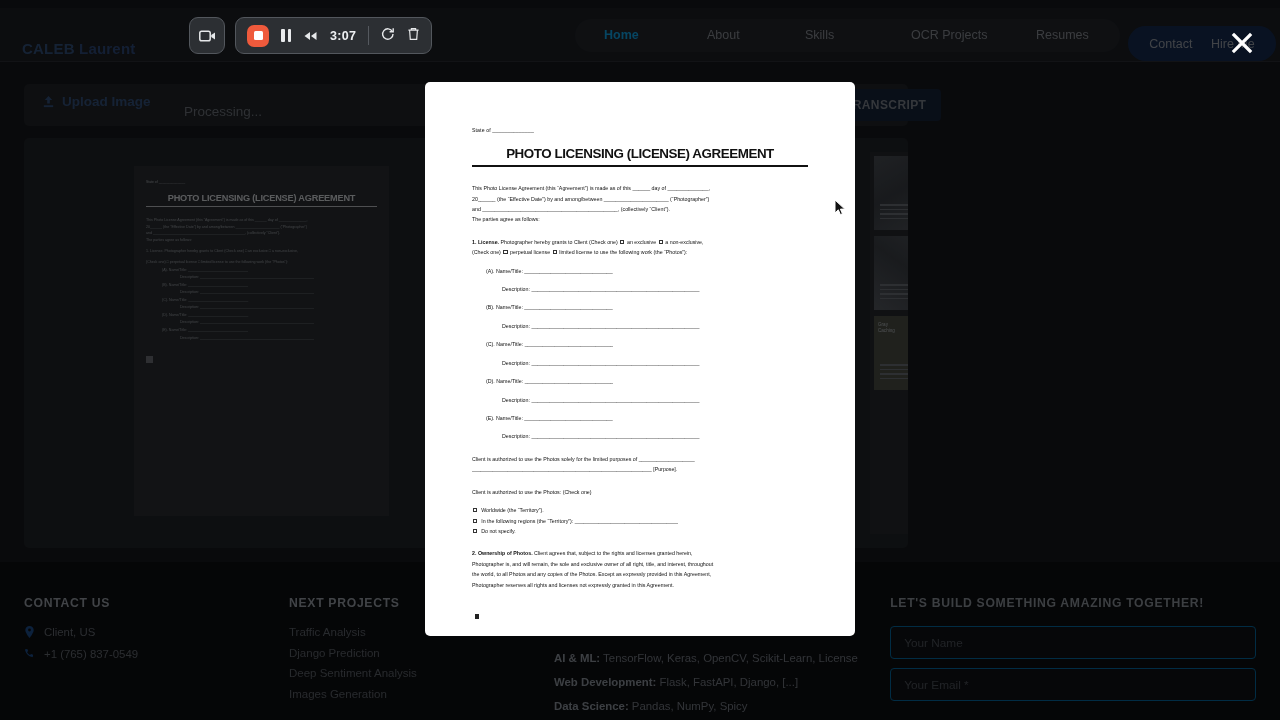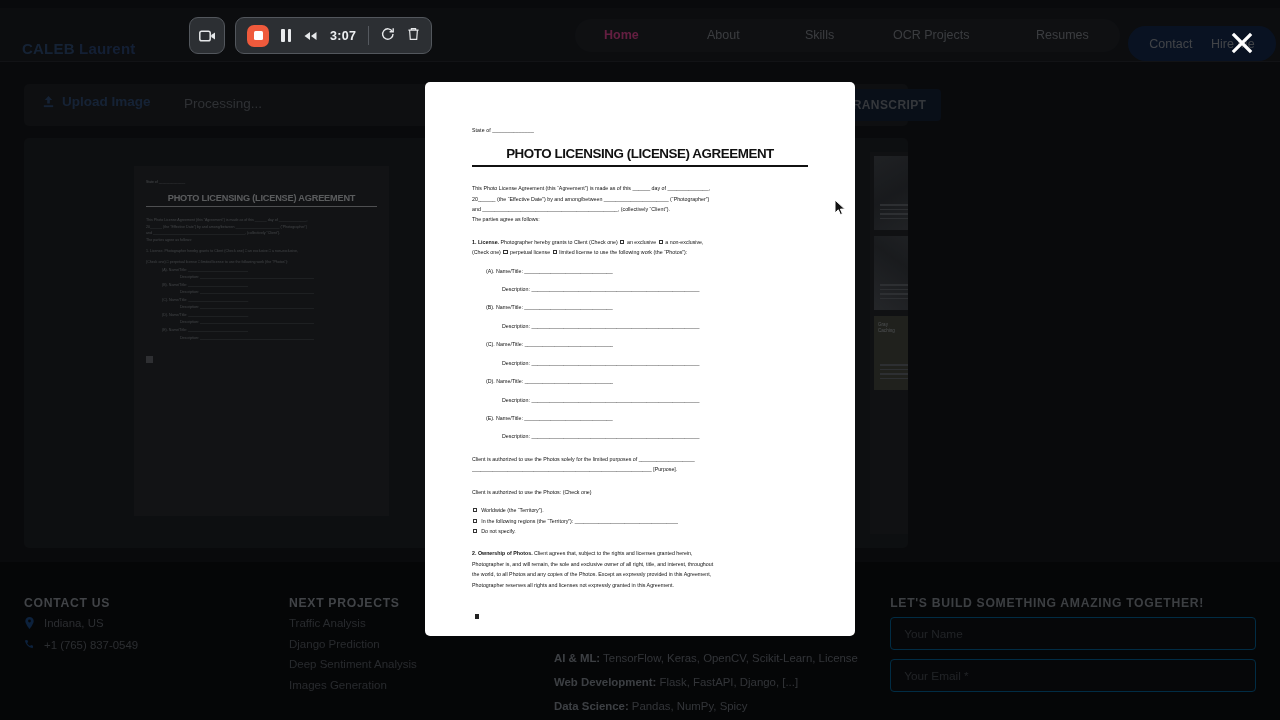--- a/index.html
+++ b/index.html
@@ -36,21 +36,21 @@
     position: absolute; left: 575px; top: 11px;
     height: 33px; width: 545px;
     background: #23262c; border-radius: 17px;
     display: flex; align-items: center;
   }
   .nav-link {
     color: #8b8f96; font-size: 12.5px;
     padding: 0 4px; white-space: nowrap;
     position: absolute; top: 9px;
   }
-  .nav-link.active { color: #ec4899; font-weight: bold; }
+  .nav-link.active { color: #0ea5e9; font-weight: bold; }
   .nav-cta {
     position: absolute; left: 1128px; top: 18px;
     height: 35px; min-width: 148px;
     background: #162c52; border-radius: 18px;
     display: flex; align-items: center; justify-content: space-around;
     padding: 0 12px;
   }
   .nav-cta span { color: #9aa0aa; font-size: 12.5px; white-space: nowrap; }
 
   
@@ -60,21 +60,21 @@
     background: #212429; border-radius: 5px;
   }
   .upload-btn {
     position: absolute; left: 18px; top: 10px;
     display: flex; align-items: center; gap: 7px;
     color: #33527f; font-size: 13.5px; font-weight: bold;
     white-space: nowrap;
   }
   .up-ico { width: 13px; height: 14px; display: block; }
   .proc-text {
-    position: absolute; left: 160px; top: 12px;
+    position: absolute; left: 160px; top: 20px;
     color: #6e737b; font-size: 13.5px; white-space: nowrap;
   }
   .transcript-btn {
     position: absolute; left: 806px; top: 5px;
     height: 32px; padding: 0 15px;
     background: #16233a; border-radius: 4px;
     display: flex; align-items: center;
     color: #7d8severity; color: #7d838d; font-size: 12px; font-weight: bold;
     letter-spacing: .4px; white-space: nowrap;
   }
@@ -130,21 +130,21 @@
     padding: 34px 24px 0 24px;
     display: flex;
   }
   .fcol { position: relative; }
   .fcol1 { width: 268px; }
   .fcol2 { width: 268px; }
   .fcol3 { width: 340px; }
   .fcol4 { width: 370px; }
   .fhead {
     color: #9aa0a8; font-size: 12.2px; font-weight: bold;
-    letter-spacing: .7px; margin-bottom: 7px; white-space: nowrap;
+    letter-spacing: .7px; margin-bottom: 16px; white-space: nowrap;
   }
   .fhead.right { color: #8f959d; }
   .fdesc { color: #6a6f77; font-size: 11.6px; line-height: 1.55; margin-bottom: 14px; }
   .fcontact { display: flex; align-items: center; gap: 9px; margin-bottom: 10px; }
   .fcontact span { color: #666b73; font-size: 11.4px; white-space: nowrap; }
   .fci { width: 11px; height: 12px; flex: none; }
   .flink { color: #5e636b; font-size: 11.5px; margin-bottom: 8.5px; white-space: nowrap; }
   .fstack { color: #777c85; font-size: 11.4px; line-height: 1.5; margin-bottom: 7px; }
   .fstack b { color: #9097a0; }
   .finput {
@@ -218,21 +218,21 @@
 <div id="page-root">
 
   <div class="navbar">
     <div class="brand">
       <span class="brand-first">CALEB</span><span> Laurent</span>
     </div>
     <div class="nav-pill" id="navpill">
         <div class="nav-link active" style="left: 25px;">Home</div>
         <div class="nav-link" style="left: 128px;">About</div>
         <div class="nav-link" style="left: 226px;">Skills</div>
-        <div class="nav-link" style="left: 314px;">OCR Projects</div>
+        <div class="nav-link" style="left: 332px;">OCR Projects</div>
         <div class="nav-link" style="left: 457px;">Resumes</div>
       </div>
     <div class="nav-cta">
       <span>Contact</span>
       <span>Hire Me</span>
     </div>
   </div>
 
   <div class="tool-strip">
     <div class="upload-btn">
@@ -303,21 +303,21 @@
   </div>
 
   <div class="footer">
     <div class="fcol fcol1">
       <div class="fhead">CONTACT US</div>
       <div class="fcontact">
         <svg class="fci" viewBox="0 0 11 12">
             <path d="M5.5 0C3 0 1.3 1.8 1.3 4c0 3 4.2 8 4.2 8s4.2-5 4.2-8c0-2.2-1.7-4-4.2-4z" fill="#1d4e8f"></path>
             <circle cx="5.5" cy="4" r="1.4" fill="#0c0e11"></circle>
           </svg>
-        <span>Indiana, US</span>
+        <span>Client, US</span>
       </div>
       <div class="fcontact">
         <svg class="fci" viewBox="0 0 11 12">
             <path d="M1.5 1.2 3.3 1 4.2 3.1 3.1 4c.5 1.4 1.6 2.5 3 3l.9-1.1 2.1.9-.2 1.8c-.1.4-.5.6-.9.5C4.6 8.6 2.1 6.1 1 2.1c-.1-.4.1-.8.5-.9z" fill="#1d4e8f"></path>
           </svg>
         <span>+1 (765) 837-0549</span>
       </div>
 
     </div>
 

